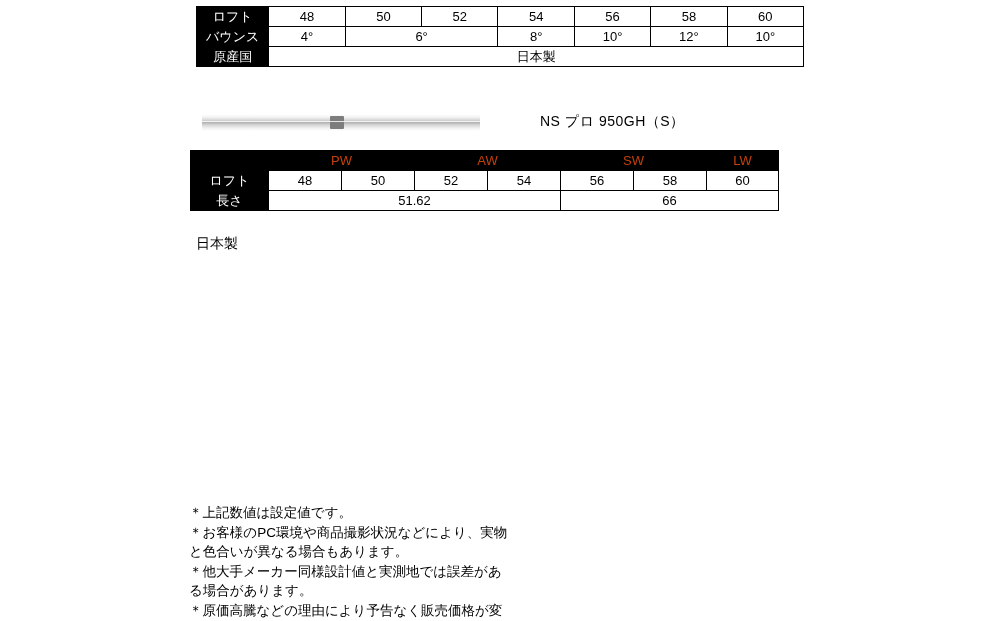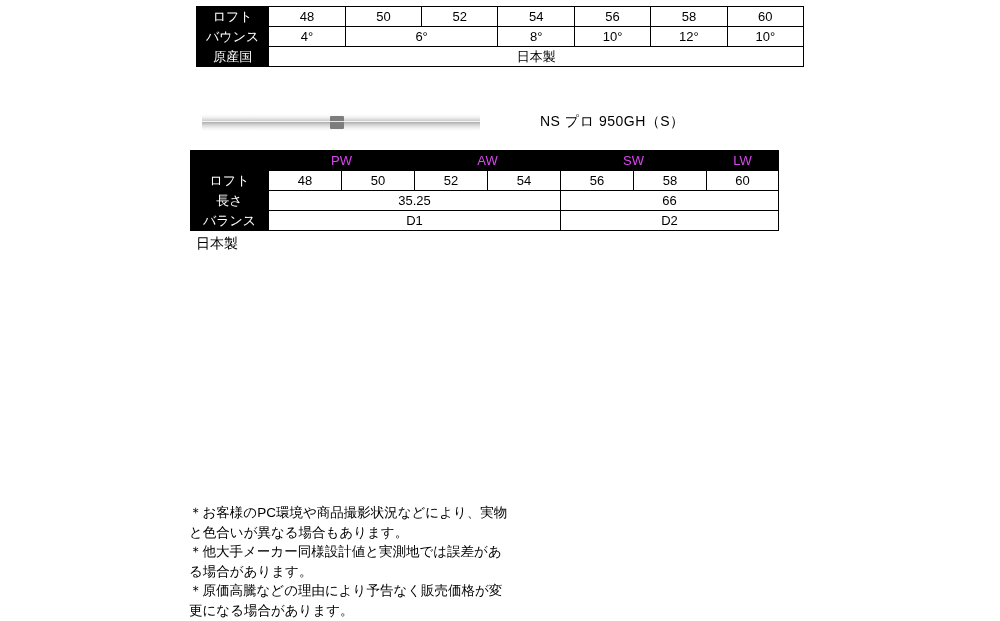--- a/index.html
+++ b/index.html
@@ -109,21 +109,21 @@
     top: 5px;
     font-size: 14px;
     letter-spacing: 0.5px;
     white-space: nowrap;
     margin-left: 44px;
   }
 
   
   #table2 tr.header-row td {
     background: #000000;
-    color: #d946ef;
+    color: #c2410c;
     border: 1px solid #000000;
     font-size: 13px;
   }
 
   
   #notes-made {
     position: absolute;
     left: 196px;
     top: 233px;
     font-size: 14px;
@@ -217,32 +217,28 @@
       <td>48</td>
       <td>50</td>
       <td>52</td>
       <td>54</td>
       <td>56</td>
       <td>58</td>
       <td>60</td>
     </tr>
     <tr>
       <td class="rowhead">長さ</td>
-      <td colspan="4">35.25</td>
+      <td colspan="4">51.62</td>
       <td colspan="3">66</td>
-    </tr>
-    <tr>
-      <td class="rowhead">バランス</td>
-      <td colspan="4">D1</td>
-      <td colspan="3">D2</td>
     </tr>
   </tbody>
 </table>
 
 <div id="notes-made">
   <div>日本製</div>
 </div>
 
 <div id="disclaimer">
+  <p>＊上記数値は設定値です。</p>
   <p>＊お客様のPC環境や商品撮影状況などにより、実物と色合いが異なる場合もあります。</p>
   <p>＊他大手メーカー同様設計値と実測地では誤差がある場合があります。</p>
   <p>＊原価高騰などの理由により予告なく販売価格が変更になる場合があります。</p>
 </div>
 
 </body></html>

